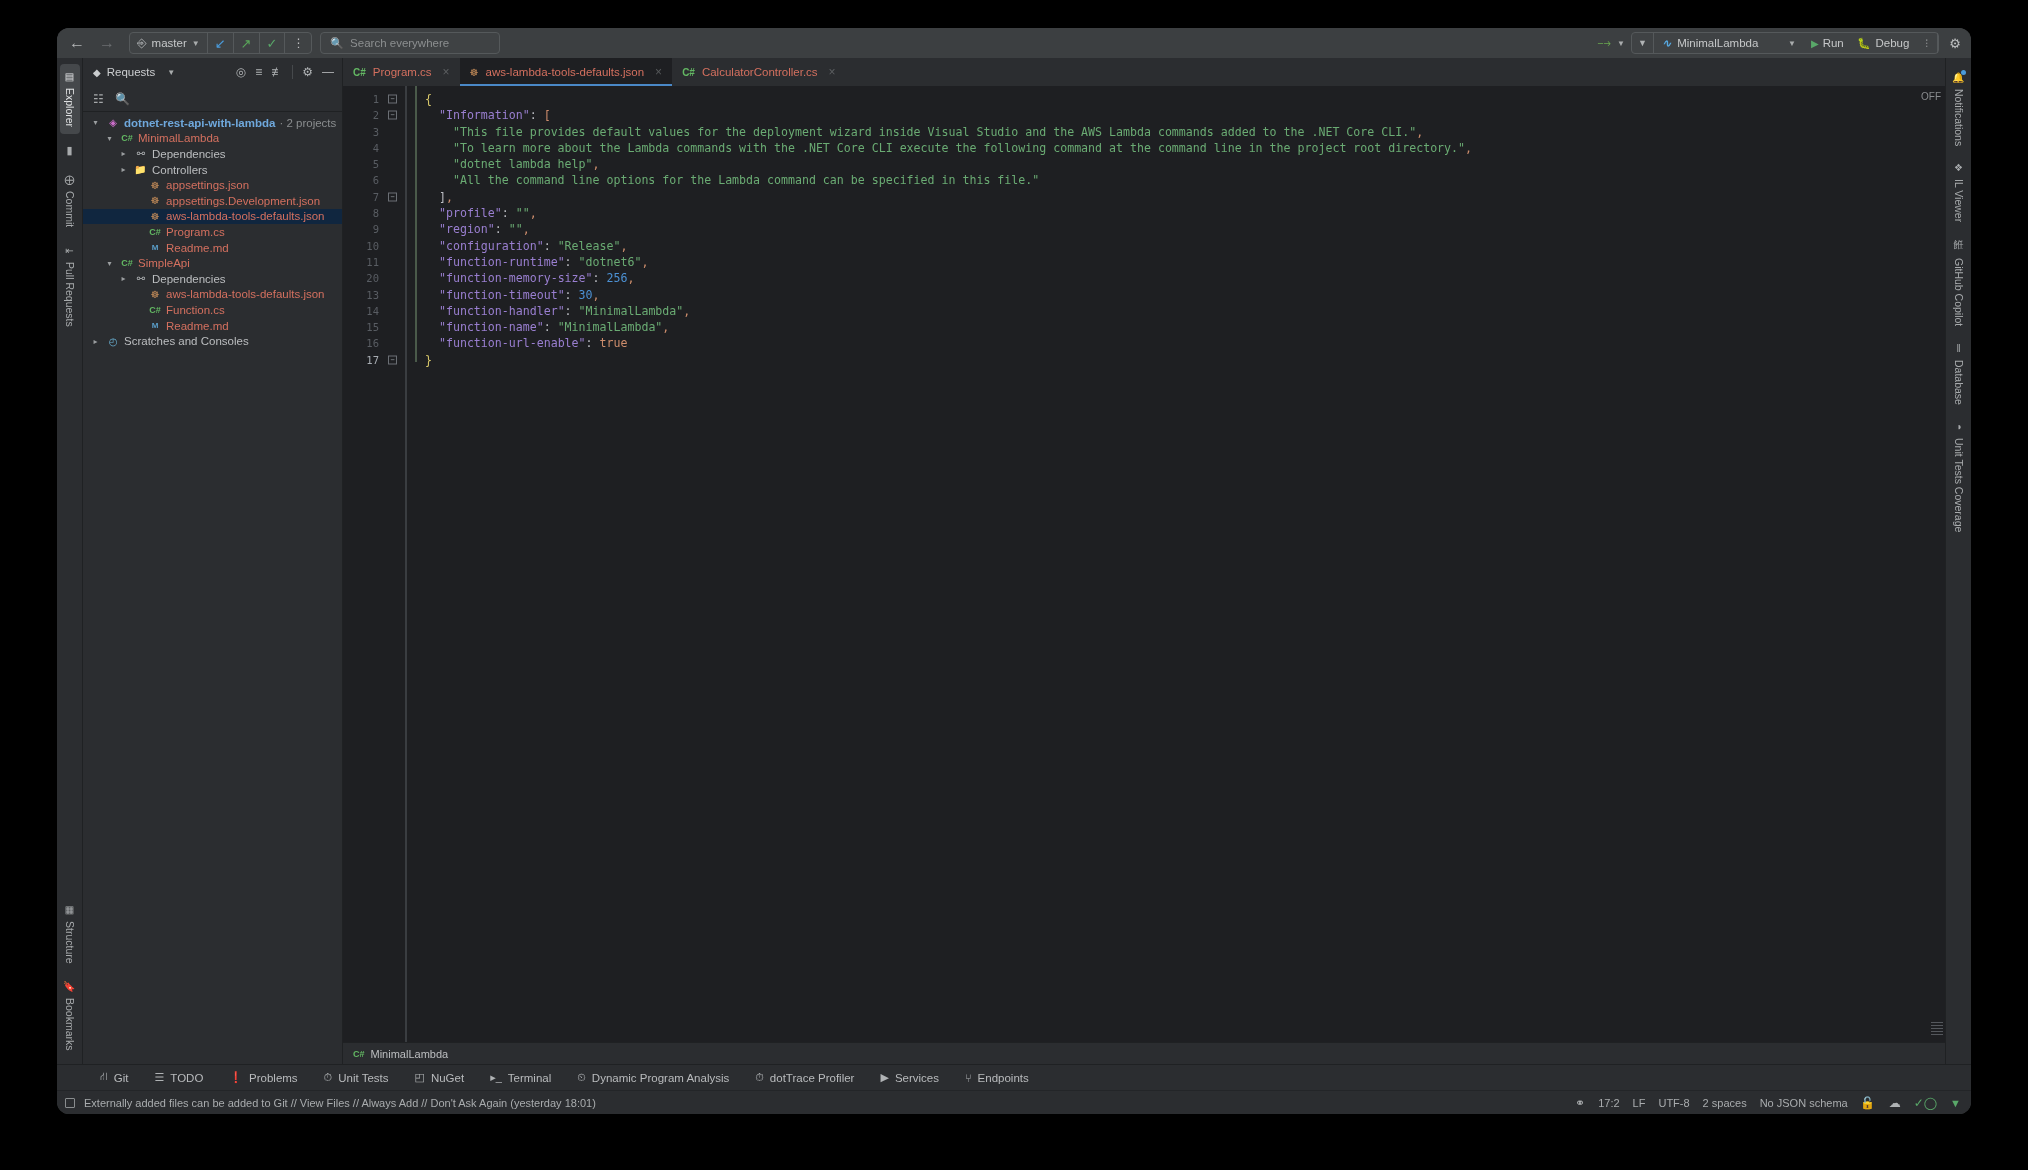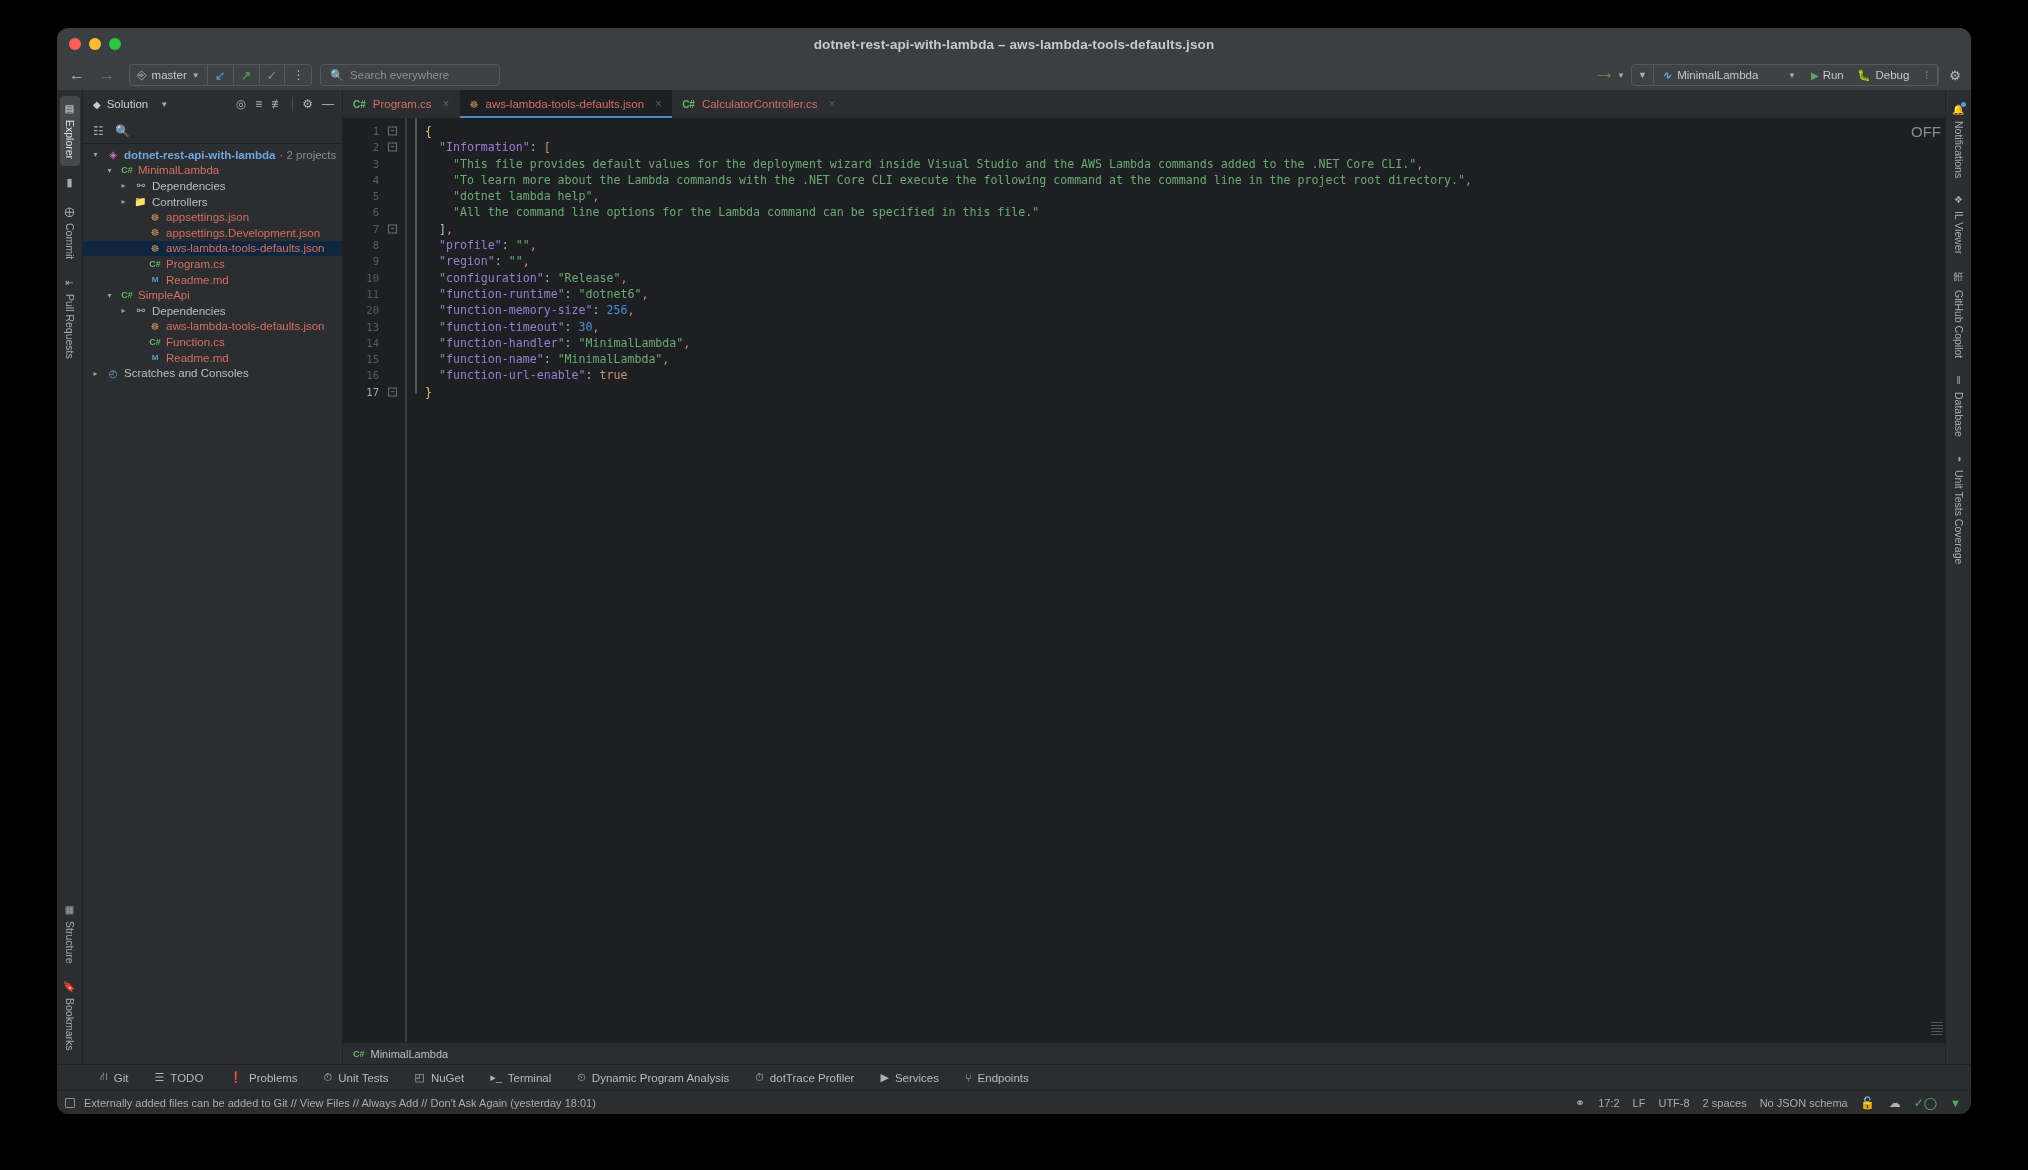--- a/index.html
+++ b/index.html
@@ -228,21 +228,21 @@
   .p { color: #cf8e6d; }
   .br { color: #bcbec4; }
   .bracefold { color: #d8c86a; }
 
   .right-rail {
     width: 16px; flex: 0 0 16px; background: #1e1f22;
     position: relative;
   }
   .off-label {
     position: absolute; right: 4px; top: 5px;
-    font-size: 15px; color: #888b8e;
+    font-size: 10px; color: #888b8e;
     writing-mode: horizontal-tb;
   }
   .minimap-mark {
     position: absolute; right: 2px; bottom: 6px;
     width: 12px; height: 14px;
     background: repeating-linear-gradient(to bottom, #6b6f75 0 1px, transparent 1px 3px);
     opacity: .7;
   }
 
   .breadcrumb-bar {
@@ -304,28 +304,20 @@
   .sb-right .it { color: #a9acae; text-align: right; }
   .sb-icon { font-size: 12px; color: #b0b3b5; }
   .green-circle { color: #59a869; font-size: 12px; }
   .green-tri { color: #59a869; font-size: 11px; }
 </style>
 </head>
 <body>
 
 <div class="window">
 
-  <div class="titlebar">
-    <div class="traffic">
-      <div class="dot red"></div>
-      <div class="dot yellow"></div>
-      <div class="dot green"></div>
-    </div>
-    <div class="win-title">dotnet-rest-api-with-lambda – aws-lambda-tools-defaults.json</div>
-  </div>
 
   <div class="toolbar">
     <div class="nav-arrows">
       <span class="nav-arrow">←</span>
       <span class="nav-arrow dim">→</span>
     </div>
     <div class="vcs-group">
       <div class="vcs-cell">
         <span class="branch-icon">⎆</span>
         <span>master</span>
@@ -402,21 +394,21 @@
           <span class="si">🔖</span>
           <span>Bookmarks</span>
         </div>
       </div>
     </div>
 
     <div class="project-panel">
       <div class="pp-header">
         <div class="pp-title">
           <span class="pp-diamond">◆</span>
-          <span>Solution</span>
+          <span>Requests</span>
           <span class="pp-caret">▼</span>
         </div>
         <div class="pp-actions">
           <span>◎</span>
           <span>≡</span>
           <span>≢</span>
           <span class="pp-sep"></span>
           <span>⚙</span>
           <span>—</span>
         </div>

